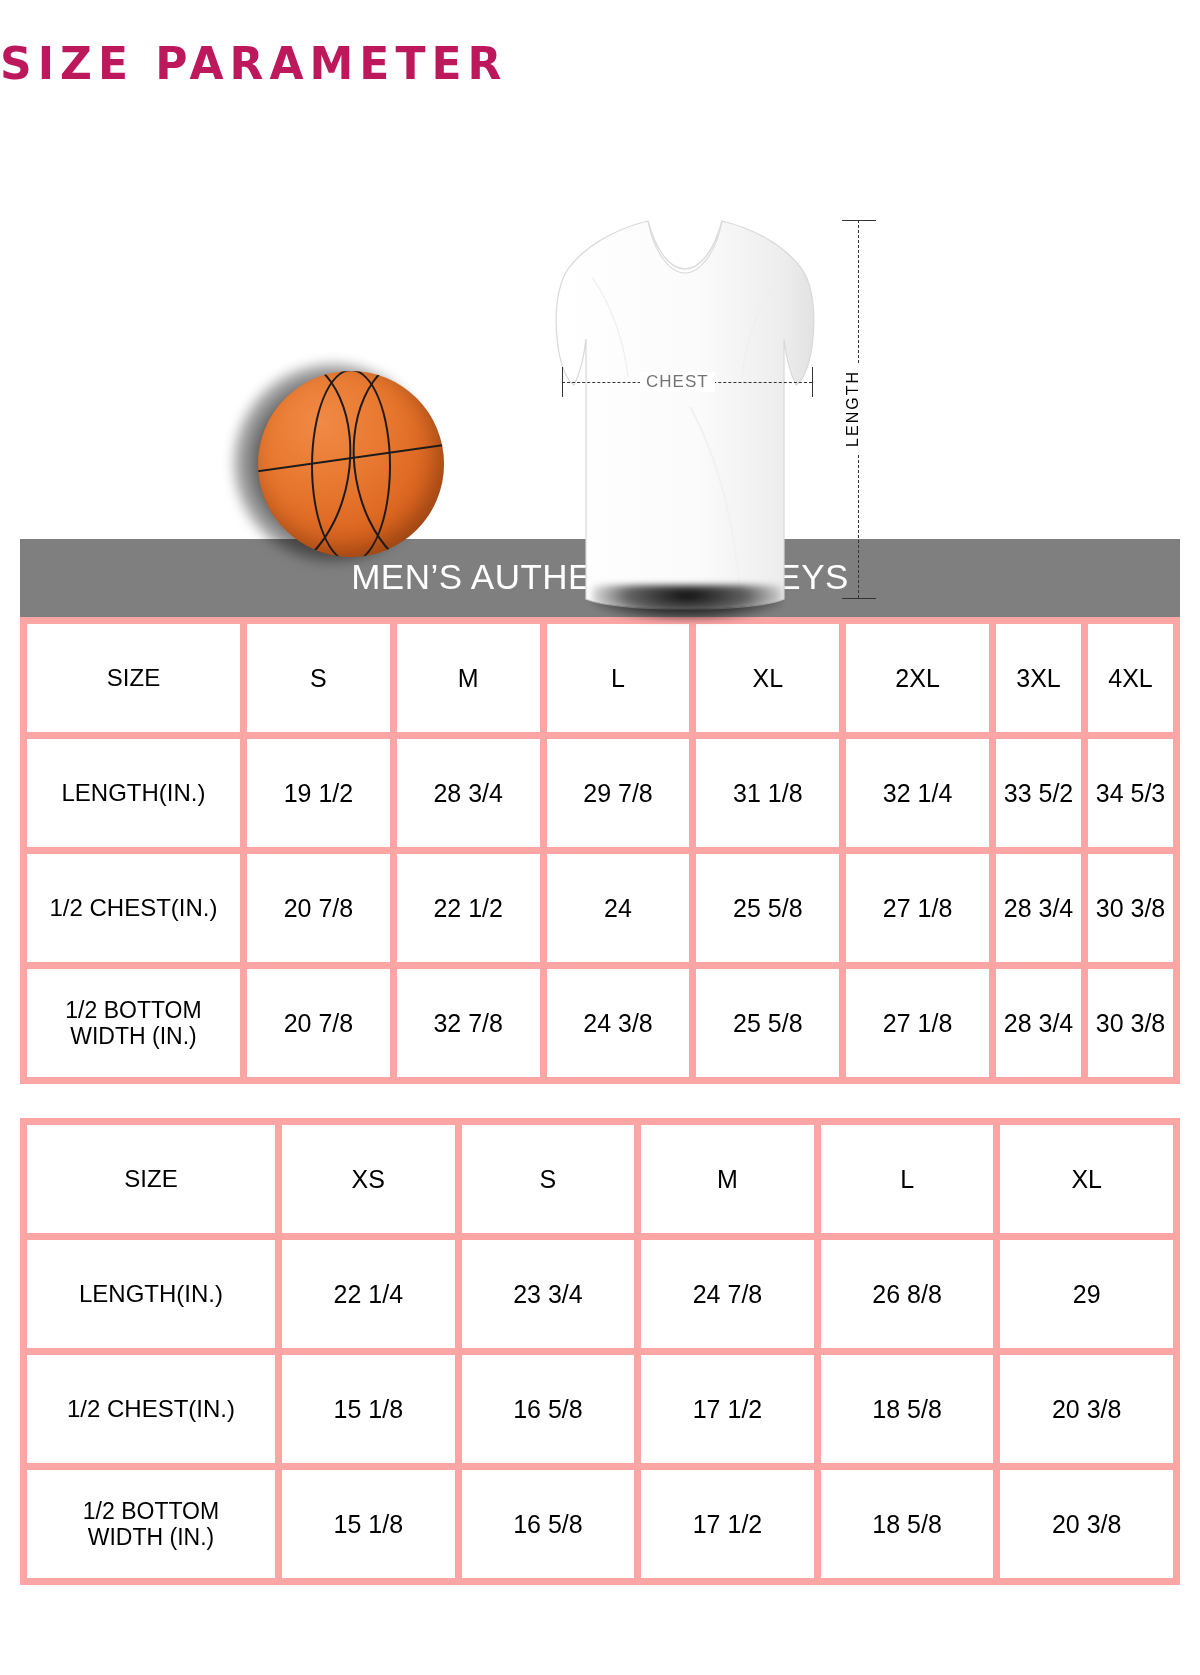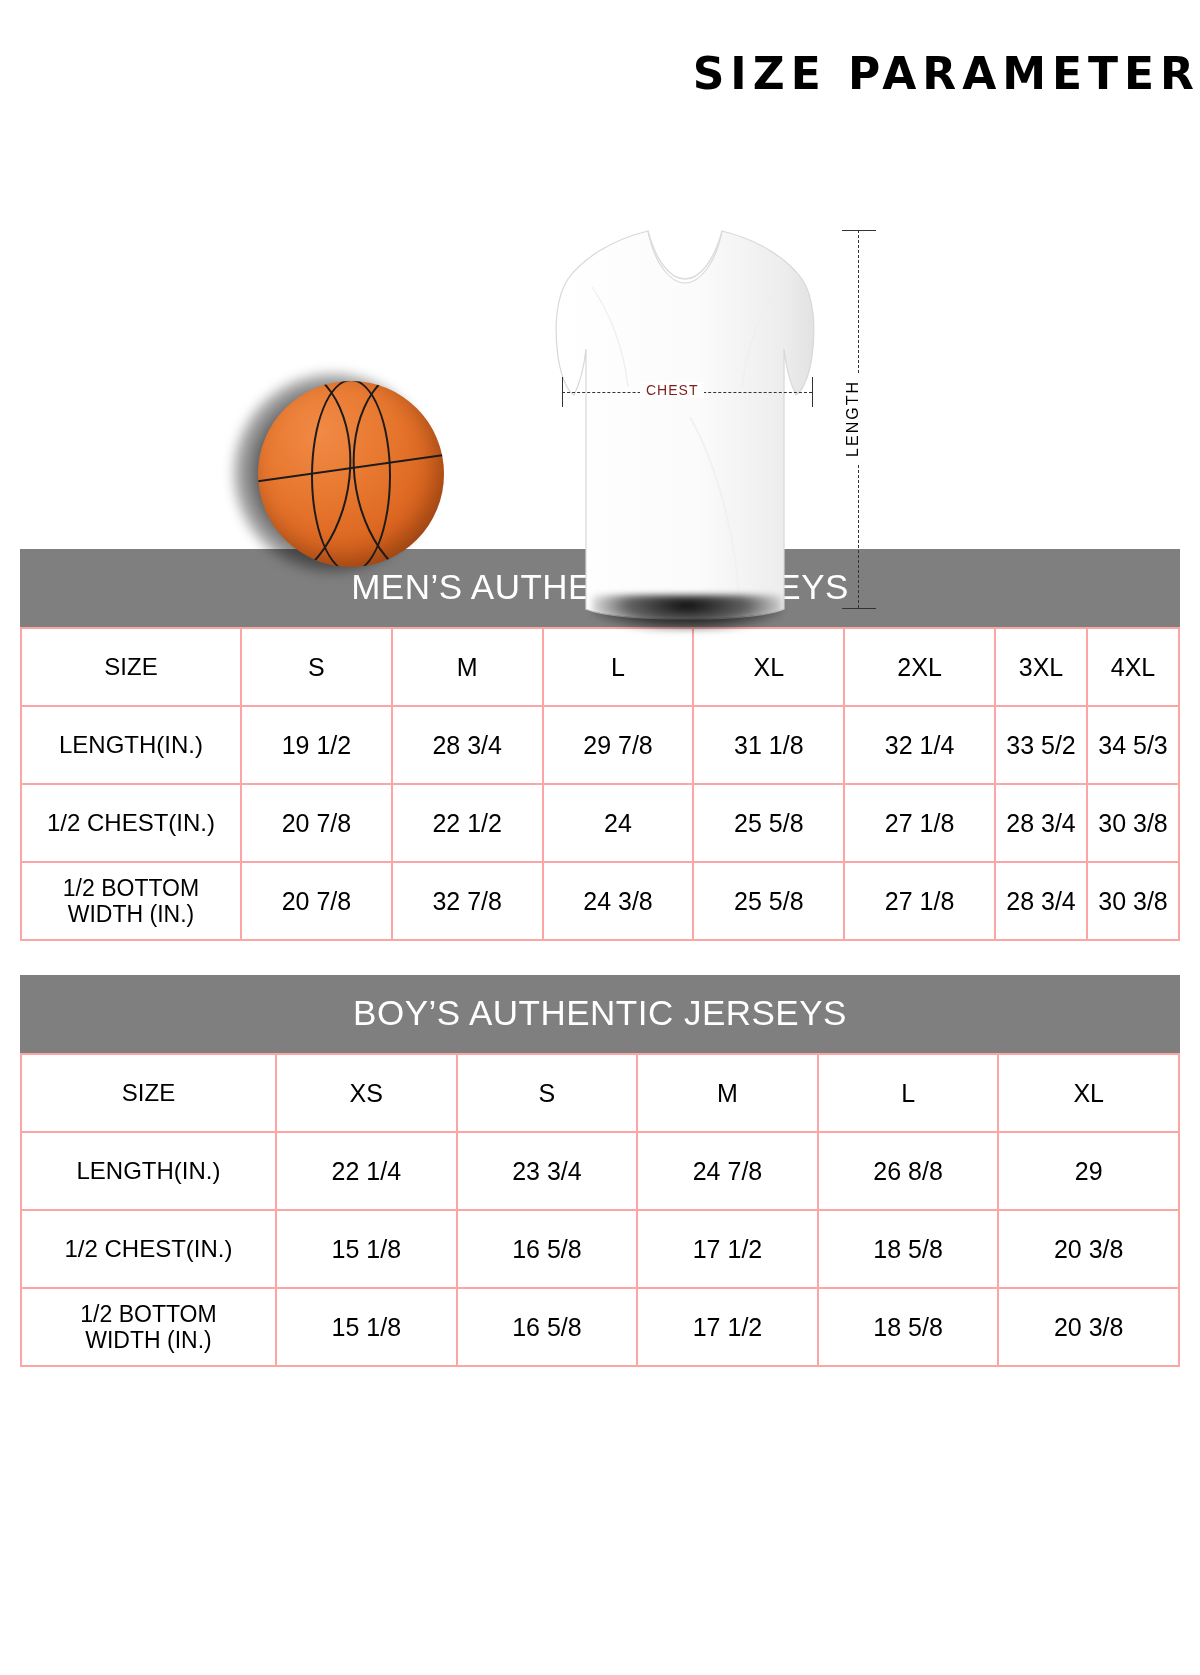--- a/index.html
+++ b/index.html
@@ -11,27 +11,27 @@
     width: 1200px;
     height: 1675px;
     font-family: "Liberation Sans", sans-serif;
     color: #000000;
     position: relative;
     overflow: hidden;
   }
 
   
   .page-title {
-    text-align: right;
+    text-align: left;
     font-family: "DejaVu Sans", sans-serif;
     font-weight: bold;
     font-size: 44px;
     letter-spacing: 6px;
-    margin: 48px 0 0 0;
-    color: #000000;
+    margin: 38px 0 0 0;
+    color: #be185d;
   }
 
   
   .illustration {
     position: relative;
     height: 450px;
   }
 
   
   .ball-wrap {
@@ -110,23 +110,23 @@
   
   .jersey-wrap {
     position: absolute;
     left: 540px;
     top: 118px;
     width: 290px;
     height: 420px;
   }
   .jersey-label {
     position: absolute;
-    font-size: 14px;
+    font-size: 17px;
     letter-spacing: 1px;
-    color: #7f1d1d;
+    color: #737373;
     background: #fff;
     padding: 0 6px;
   }
   .chest-label {
     left: 100px;
     top: 165px;
   }
   .dash-h {
     position: absolute;
     left: 22px;
@@ -203,25 +203,25 @@
     font-size: 35px;
     padding: 18px 0 20px 0;
     letter-spacing: 0.5px;
   }
   table.size-table {
     width: 100%;
     border-collapse: collapse;
     table-layout: fixed;
   }
   table.size-table td {
-    border: 2px solid #fca5a5;
+    border: 7px solid #fca5a5;
     text-align: center;
     font-size: 25px;
     height: 72px;
-    padding: 2px 4px;
+    padding: 18px 4px;
     white-space: nowrap;
   }
   table.size-table tr td:first-child {
     font-size: 24px;
   }
   .hdr-row td {
     font-size: 27px;
   }
   .two-line {
     line-height: 1.15;
@@ -341,21 +341,20 @@
         <td>25  5/8</td>
         <td>27  1/8</td>
         <td>28  3/4</td>
         <td>30  3/8</td>
       </tr>
     </tbody>
   </table>
 </div>
 
 <div class="table-block">
-  <div class="tbl-header">BOY’S AUTHENTIC JERSEYS</div>
   <table class="size-table boys-table">
     <colgroup>
       <col class="c0">
         <col>
         <col>
         <col>
         <col>
         <col>
     </colgroup>
     <tbody>

